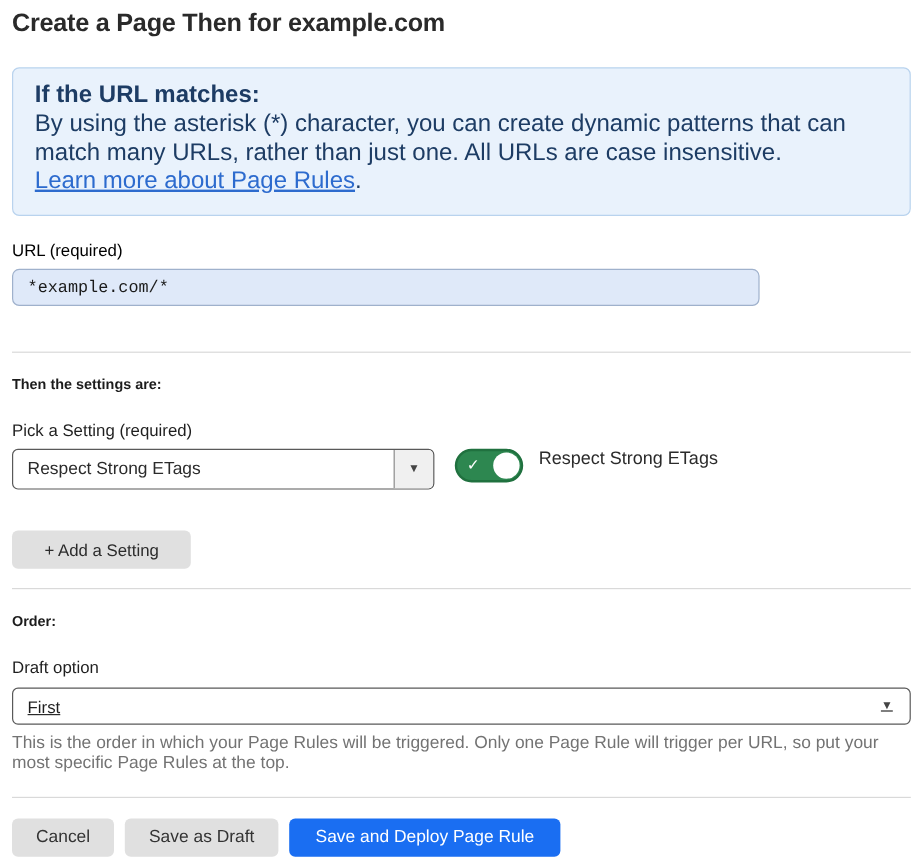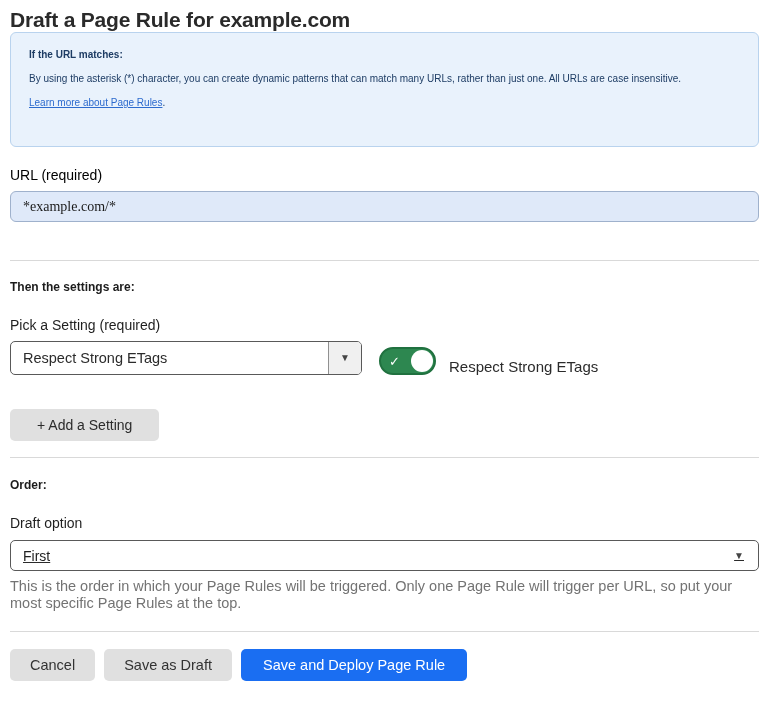--- a/index.html
+++ b/index.html
@@ -12,42 +12,42 @@
   *{box-sizing:border-box;margin:0;padding:0;}
   html,body{width:769px;height:718px;overflow:hidden;}
   body{
     background:#ffffff;
     font-family:"Liberation Sans","DejaVu Sans",sans-serif;
     color:var(--text-dark);
   }
   .container{padding:8px 10px 0 10px;}
   .page-title{font-size:21px;font-weight:700;color:#2a2a2a;letter-spacing:-0.2px;}
   .info-box{
-    background:var(--info-bg);
+    margin-top:24px;background:var(--info-bg);
     border:1px solid var(--info-border);border-radius:6px;
-    padding:10px 18px 31px 18px;font-size:10px;line-height:24px;
+    padding:10px 18px 16px 18px;font-size:20px;line-height:24px;
     color:var(--info-text);
   }
   .info-heading{font-weight:700;}
   .info-link{color:var(--link-blue);text-decoration:underline;cursor:pointer;}
   .field-label{margin-top:20px;font-size:14px;color:#000000;}
   .url-input{
-    display:block;width:749px;height:31px;margin-top:8px;
+    display:block;width:623px;height:31px;margin-top:8px;
     background:var(--input-bg);border:1px solid var(--input-border);
     border-radius:6px;padding:0 12px;font-size:14px;color:#1a1a1a;
-    font-family:Liberation Serif, serif;outline:none;
+    font-family:Liberation Mono, monospace;outline:none;
   }
   .divider{border:none;border-top:1px solid var(--divider);height:0;}
   .divider-1{margin-top:38px;}
   .divider-2{margin-top:16px;}
   .divider-3{margin-top:19px;}
   .section-heading{font-size:12px;font-weight:700;color:#1c1c1c;margin-top:19px;}
   .section-heading.order{margin-top:20px;}
   .sub-label{margin-top:23px;font-size:14px;color:#1f1f1f;}
-  .setting-row{margin-top:8px;display:flex;align-items:flex-end;}
+  .setting-row{margin-top:8px;display:flex;align-items:flex-start;}
   .setting-select{
     display:flex;width:352px;height:34px;background:#ffffff;
     border:1px solid var(--select-border);border-radius:5px;
     overflow:hidden;cursor:pointer;
   }
   .setting-select .select-value{
     flex:1;display:flex;align-items:center;padding-left:12px;
     font-size:14.5px;color:#2b2b2b;
   }
   .setting-select .select-arrow-box{
@@ -89,21 +89,21 @@
     font-size:14.5px;font-family:inherit;cursor:pointer;
   }
   .btn-gray{background:var(--gray-button-bg);color:#333333;}
   .btn-primary{background:var(--primary-blue);color:#ffffff;padding:0 22px;}
 </style>
 </head>
 <body>
 
 <div class="container">
 
-  <h1 class="page-title">Draft a Page Rule for example.com</h1>
+  <h1 class="page-title">Create a Page Then for example.com</h1>
 
   <div class="info-box">
     <div class="info-heading">If the URL matches:</div>
     <div><span>By using the asterisk (*) character, you can create dynamic patterns that can match many URLs, rather than just one. All URLs are case insensitive.</span><br>
       <span class="info-link">Learn more about Page Rules</span><span>.</span>
     </div>
   </div>
 
   <div class="field-label">URL (required)</div>
   <input class="url-input" type="text" value="*example.com/*" style="">

